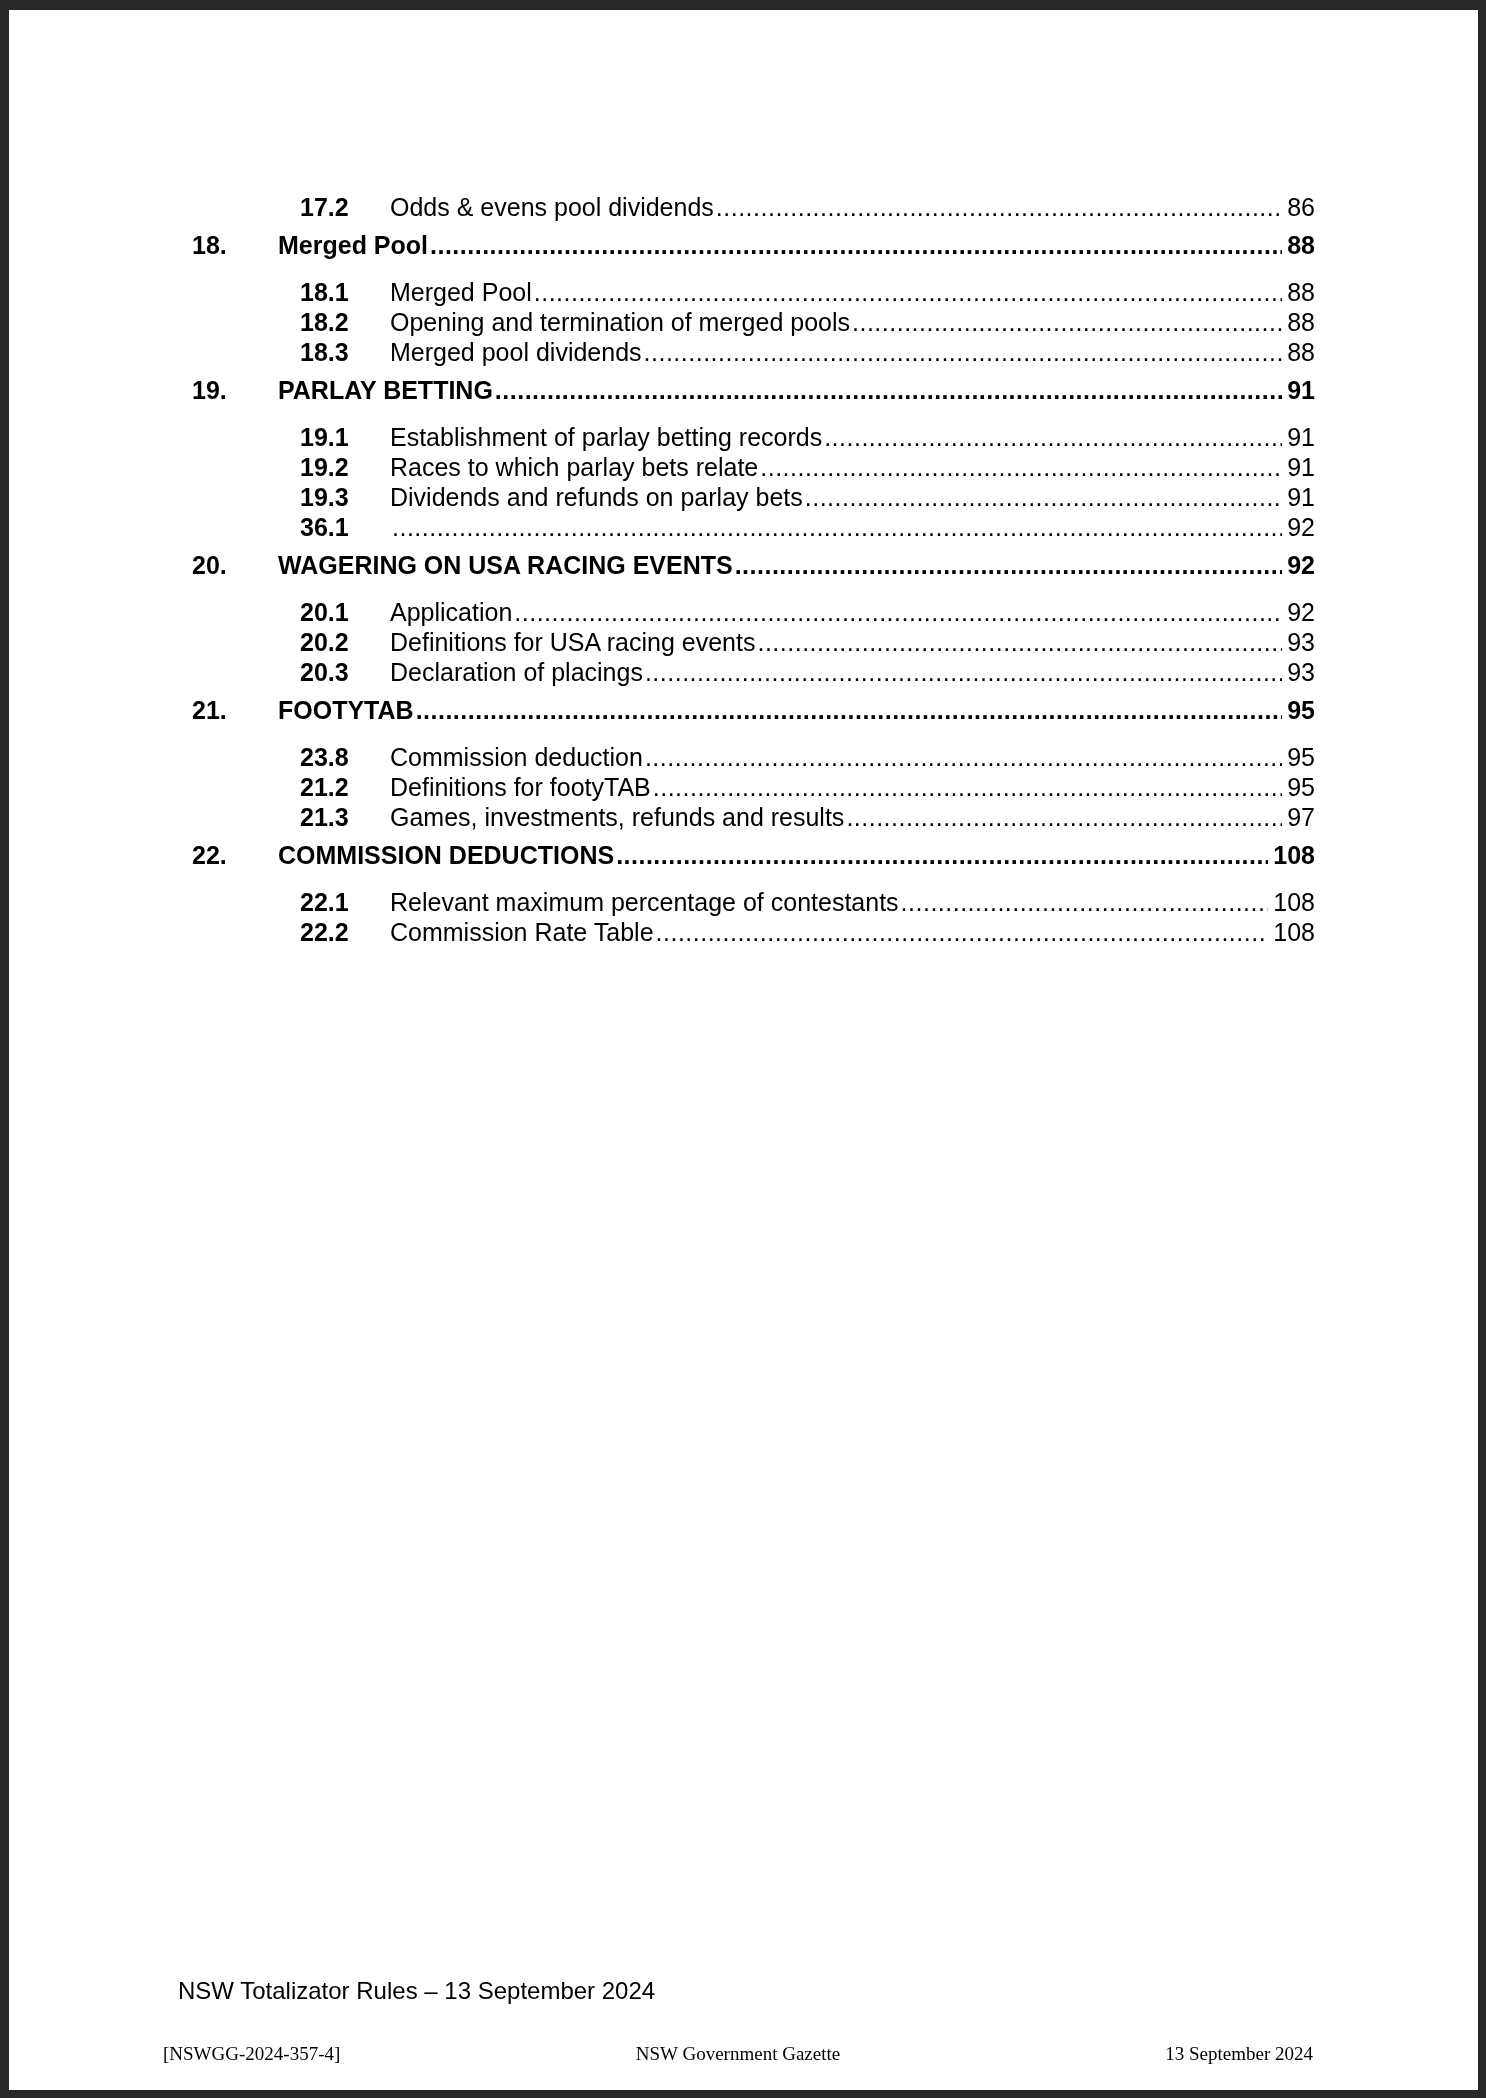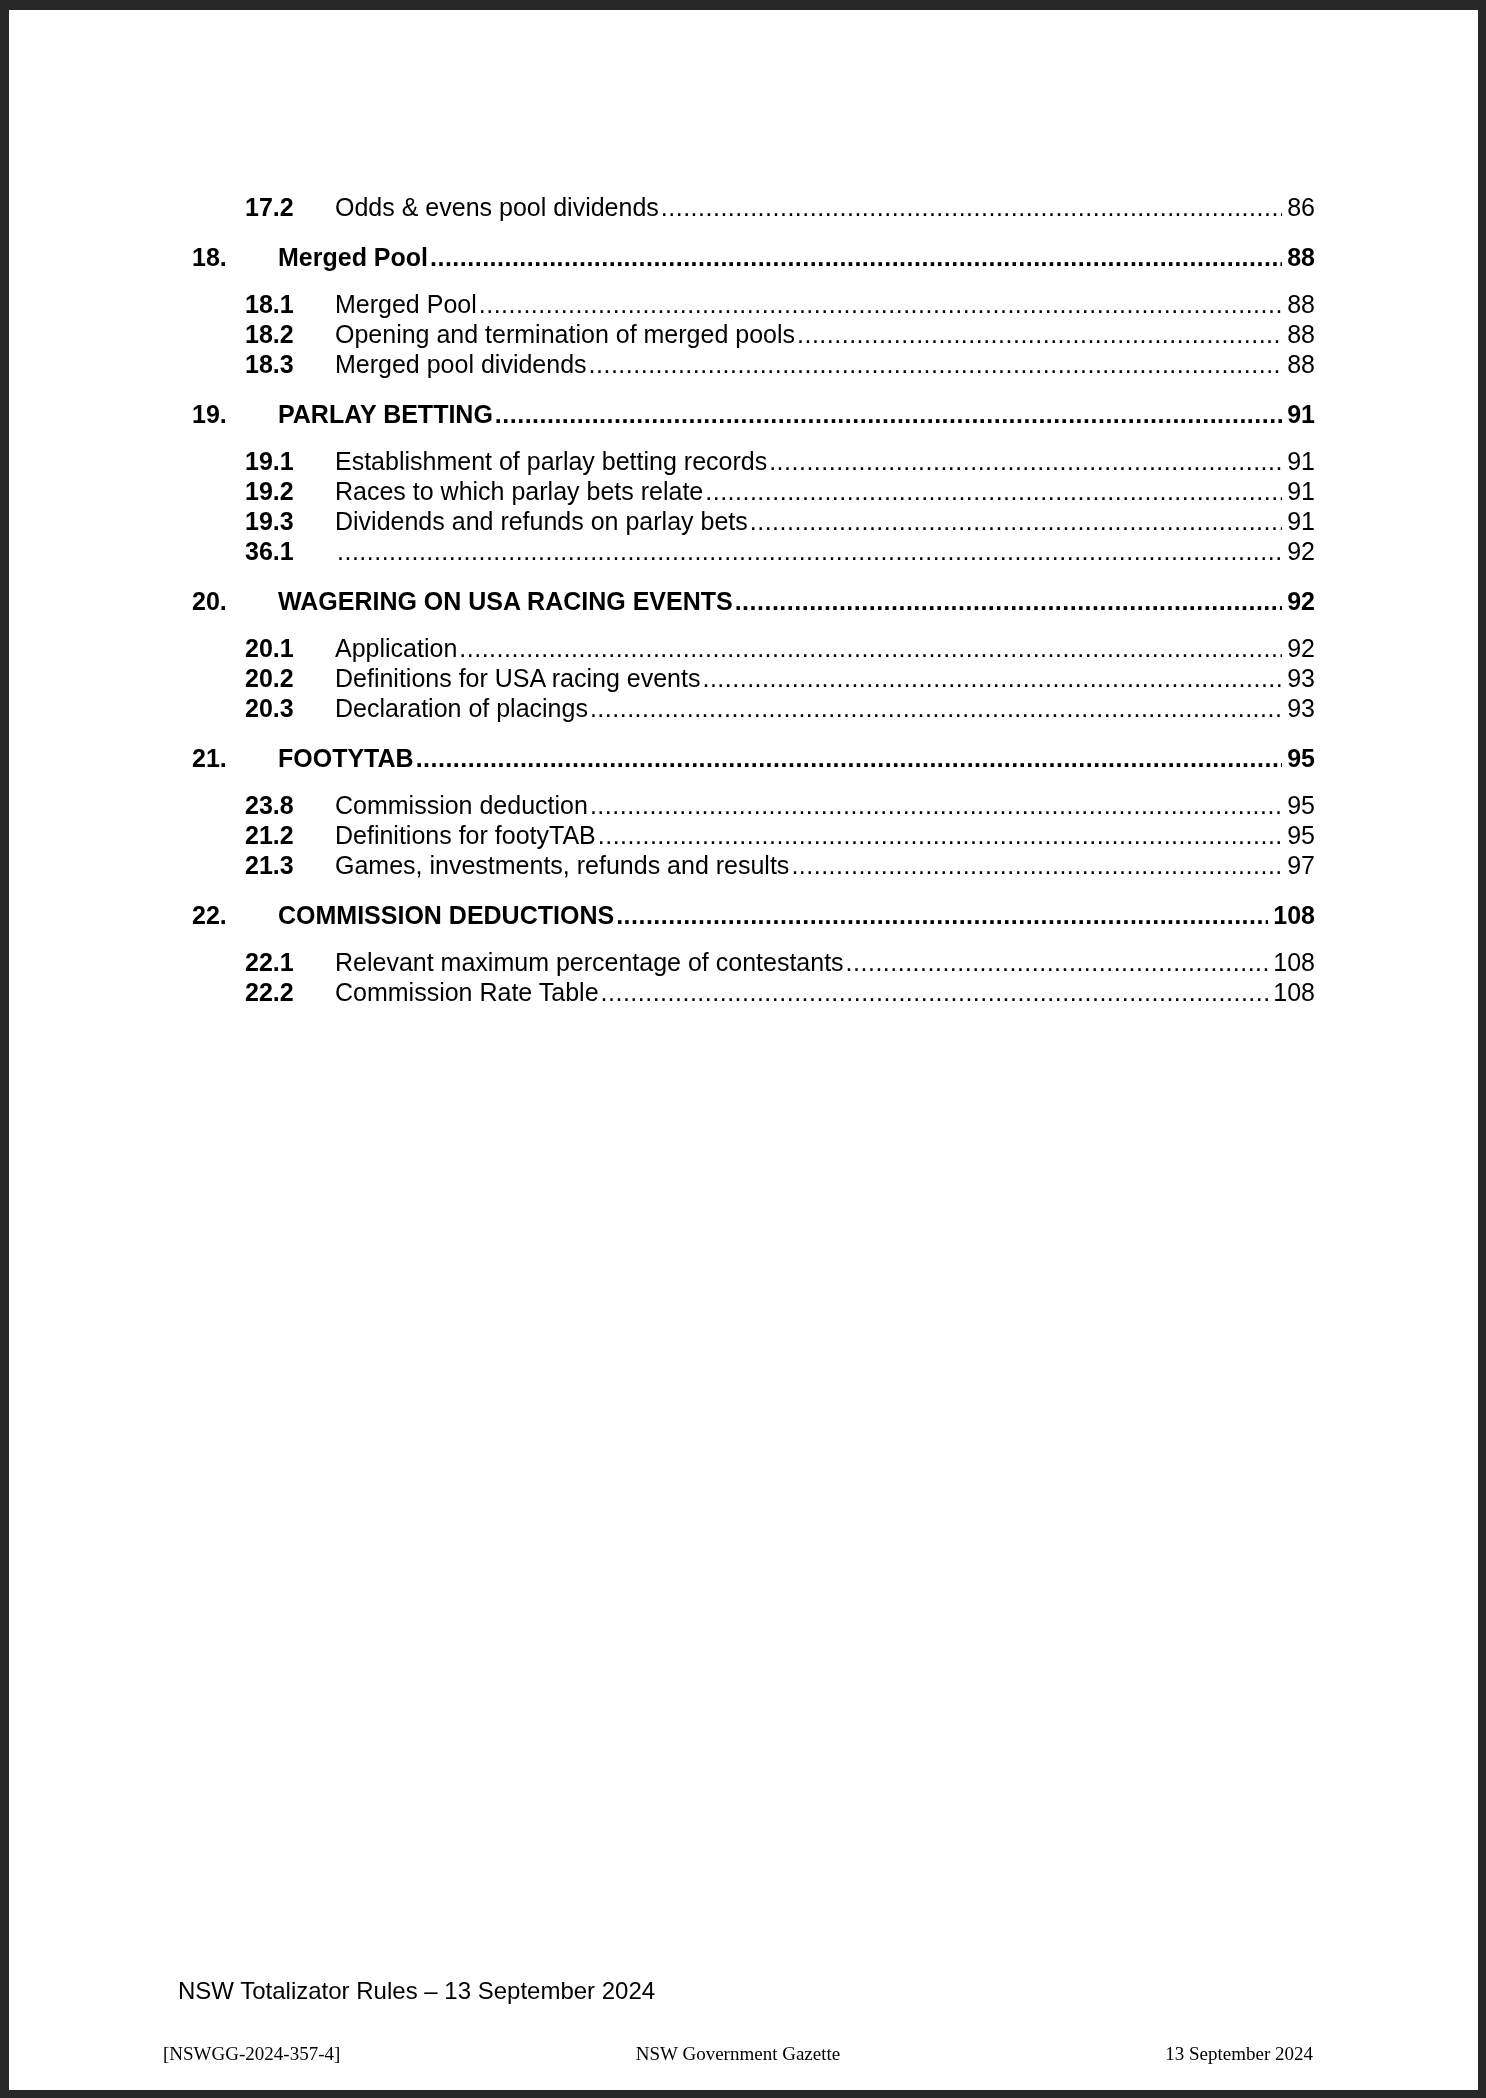--- a/index.html
+++ b/index.html
@@ -31,28 +31,28 @@
   }
   .toc-row {
     display: flex;
     align-items: baseline;
     font-size: 25px;
     line-height: 30px;
     white-space: nowrap;
   }
   .toc-row.section {
     font-weight: bold;
-    margin-top: 20px;
+    margin-top: 8px;
     margin-bottom: 17px;
   }
   .toc-row.section .col-num {
     flex: 0 0 86px;
   }
   .toc-row.sub {
-    margin-left: 53px;
+    margin-left: 108px;
   }
   .toc-row.sub .col-num {
     flex: 0 0 90px;
     font-weight: bold;
   }
   .col-title {
     flex: 0 0 auto;
   }
   .leader {
     flex: 1 1 auto;

